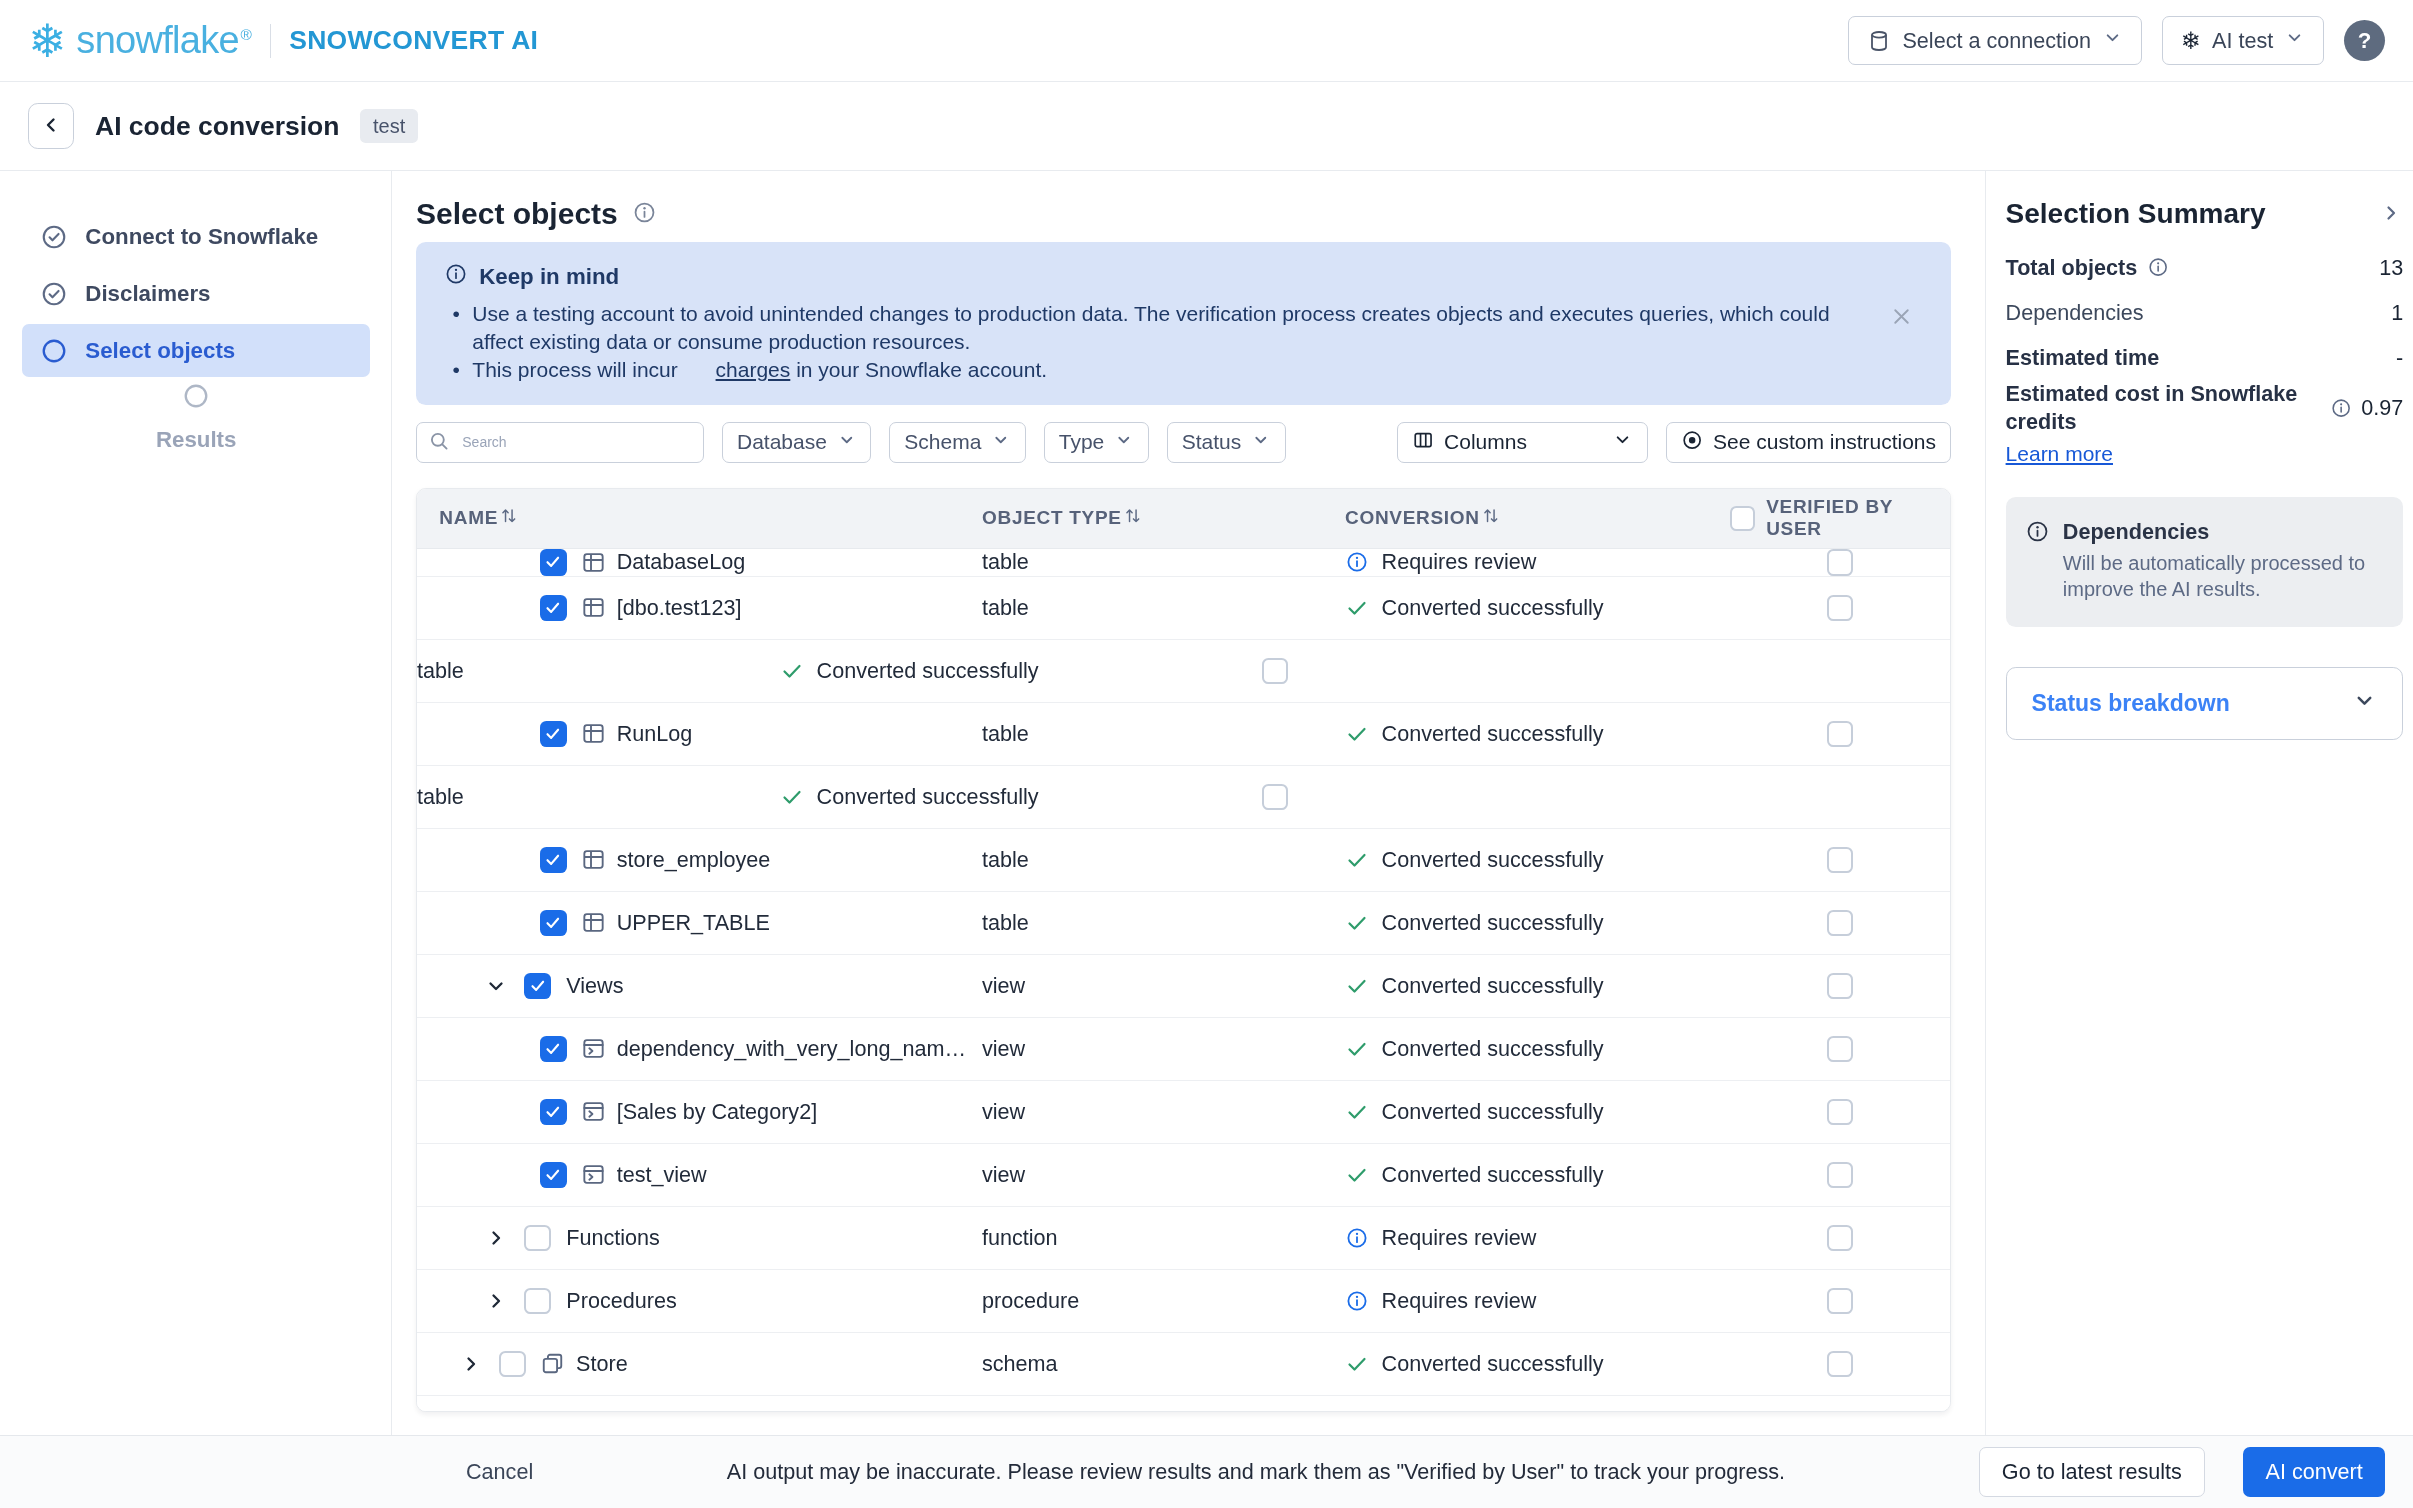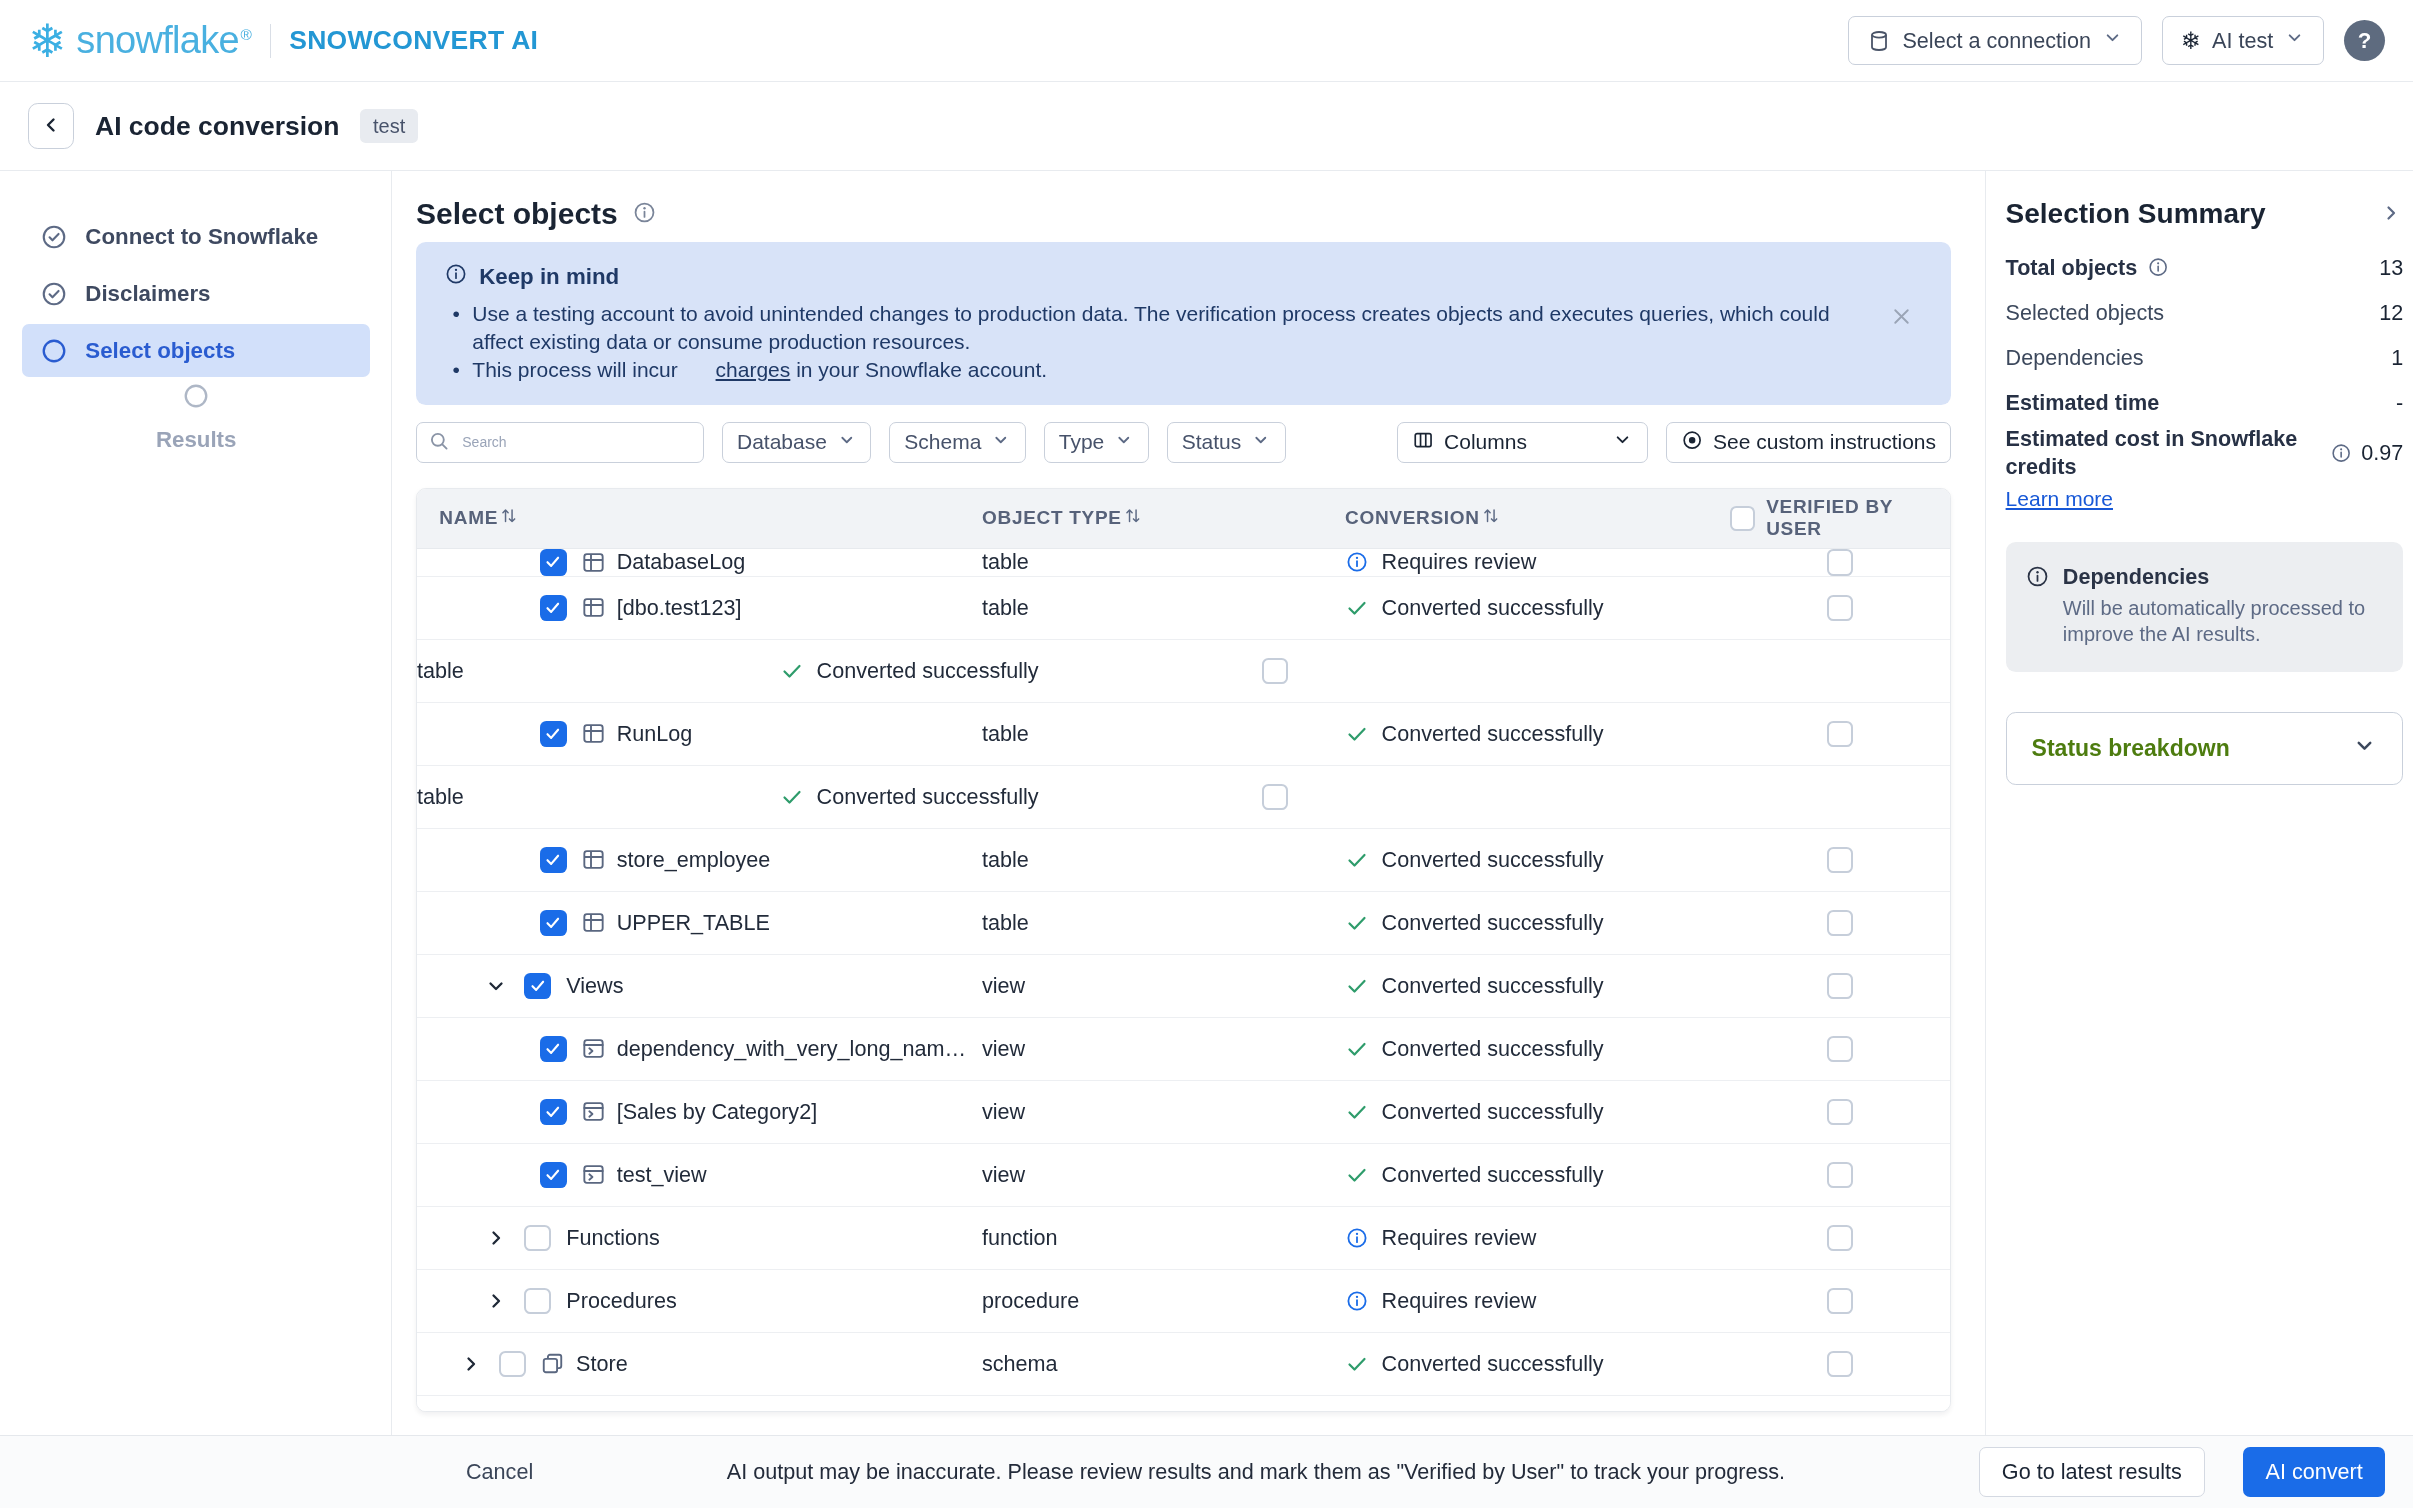--- a/index.html
+++ b/index.html
@@ -100,21 +100,21 @@
     font-size:21.6px; color:#3C485C; }
   .stat-label { display:flex; align-items:center; gap:9.8px; max-width:300px; line-height:28px; }
   .stat-row.bold .stat-label { font-weight:700; color:#273145; }
   .stat-value { color:#1A2433; display:flex; align-items:center; gap:8.4px; }
   .learn-more { color:#1758D7; text-decoration:underline; font-size:21px; display:inline-block; margin-top:5.6px; cursor:pointer; }
   .dep-card { margin-top:31px; background:#ECEEF1; border-radius:9.8px; padding:21px 19.6px 24px 19.6px; display:flex; gap:12.6px; }
   .dep-title { font-size:21.6px; font-weight:700; color:#2A3346; line-height:28px; }
   .dep-body { font-size:20px; color:#5D6A85; line-height:26.5px; margin-top:4.2px; }
   .status-box { margin-top:40px; border:1.4px solid #C9D0DB; border-radius:9.8px; height:73px;
     display:flex; align-items:center; justify-content:space-between; padding:0 25px;
-    font-size:23px; font-weight:700; color:#4d7c0f; cursor:pointer; background:#fff; }
+    font-size:23px; font-weight:700; color:#3b82f6; cursor:pointer; background:#fff; }
 
   
   .footer { height:73px; flex:none; border-top:1.4px solid #E5E8EC; background:#FAFBFC;
     display:flex; align-items:center; padding:0 28px 0 466px; }
   .cancel-btn { font-size:21.6px; color:#3A4558; background:none; border:none; cursor:pointer; padding:0; }
   .footer-msg { flex:1; text-align:center; font-size:21.6px; color:#232B3A; padding:0 28px; }
   .footer-buttons { display:flex; align-items:center; gap:38px; }
   .btn-secondary { height:50px; padding:0 22.3px; border:1.4px solid #D4D9E2; border-radius:7px; background:#fff;
     font-size:21.6px; color:#1A2433; cursor:pointer; }
   .btn-primary { height:50px; padding:0 22.3px; border:none; border-radius:7px; background:#1A6CE8;
@@ -752,28 +752,20 @@
                   <circle cx="12" cy="7.9" r="1.15" fill="#5D6A85"></circle>
                 </svg>
               </span>
             </span>
             <span class="stat-value">
               <span>13</span>
             </span>
           </div>
           <div class="stat-row">
             <span class="stat-label">
-              <span>Selected objects</span>
-            </span>
-            <span class="stat-value">
-              <span>12</span>
-            </span>
-          </div>
-          <div class="stat-row">
-            <span class="stat-label">
               <span>Dependencies</span>
             </span>
             <span class="stat-value">
               <span>1</span>
             </span>
           </div>
           <div class="stat-row bold">
             <span class="stat-label">
               <span>Estimated time</span>
             </span>

